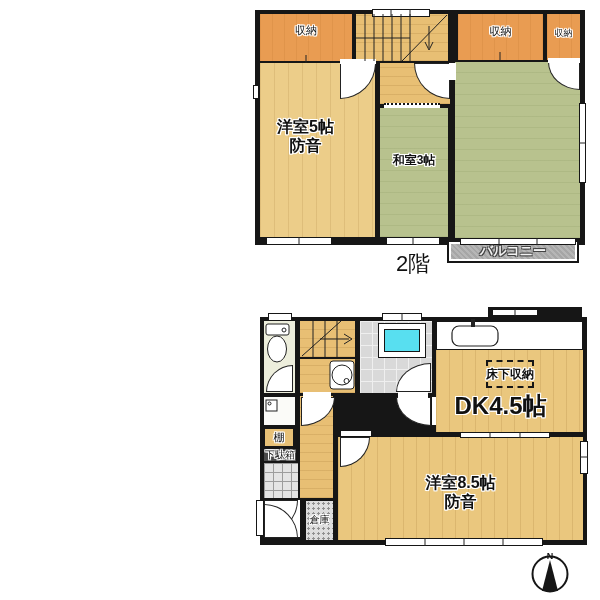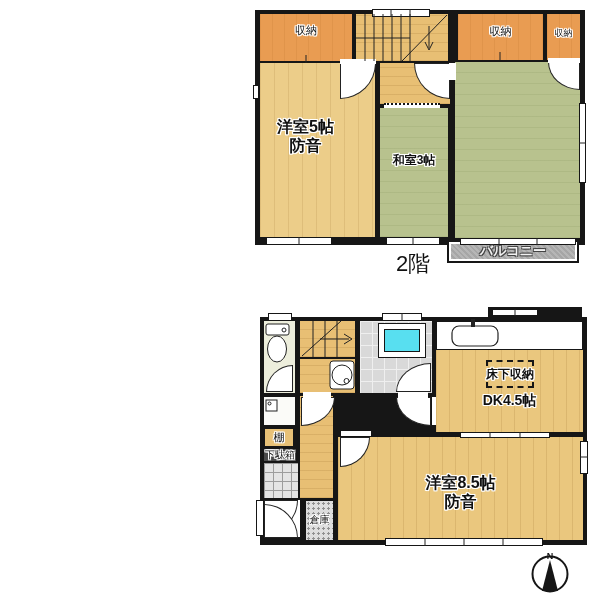--- a/index.html
+++ b/index.html
@@ -121,21 +121,21 @@
   <div class="gap" style="left:432px;top:397px;width:4px;height:28px;"></div>
   <div class="gap" style="left:340px;top:430px;width:32px;height:7px;border:1px solid #161616;box-sizing:border-box;"></div>
   <div class="pie" style="left:340px;top:437px;width:30px;height:30px;border-radius:0 0 100% 0;"></div>
   <div class="win" style="left:460px;top:432px;width:90px;height:6px;"></div>
   <div class="pie" style="left:264px;top:500px;width:34px;height:34px;border-radius:0 0 100% 0;"></div>
   <div class="pie" style="left:264px;top:504px;width:34px;height:34px;border-radius:0 100% 0 0;"></div>
 
   <div class="dashbox" style="left:486px;top:360px;width:48px;height:28px;"></div>
 
   <div class="lbl" style="left:462px;top:367px;width:96px;font-size:12px;font-weight:600;">床下収納</div>
-  <div class="lbl" style="left:436px;top:392px;width:147px;font-size:14px;font-weight:600;">DK4.5帖</div>
+  <div class="lbl" style="left:436px;top:392px;width:129px;font-size:24px;font-weight:600;">DK4.5帖</div>
   <div class="lbl" style="left:338px;top:474px;width:245px;font-size:16px;font-weight:600;">
     <span>洋室8.5帖</span><br>
     <span>防音</span>
   </div>
   <div class="lbl" style="left:264px;top:431px;width:30px;font-size:11px;">棚</div>
   <div class="lbl" style="left:260px;top:449px;width:40px;font-size:10px;">下駄箱</div>
   <div class="lbl" style="left:306px;top:514px;width:27px;font-size:10px;">倉庫</div>
   <div class="lbl plain" style="left:543px;top:551px;width:14px;font-size:9px;font-weight:bold;">N</div>
 
   <svg width="600" height="600" style="position:absolute;left:0;top:0;z-index:40;pointer-events:none;" xmlns="http://www.w3.org/2000/svg">

